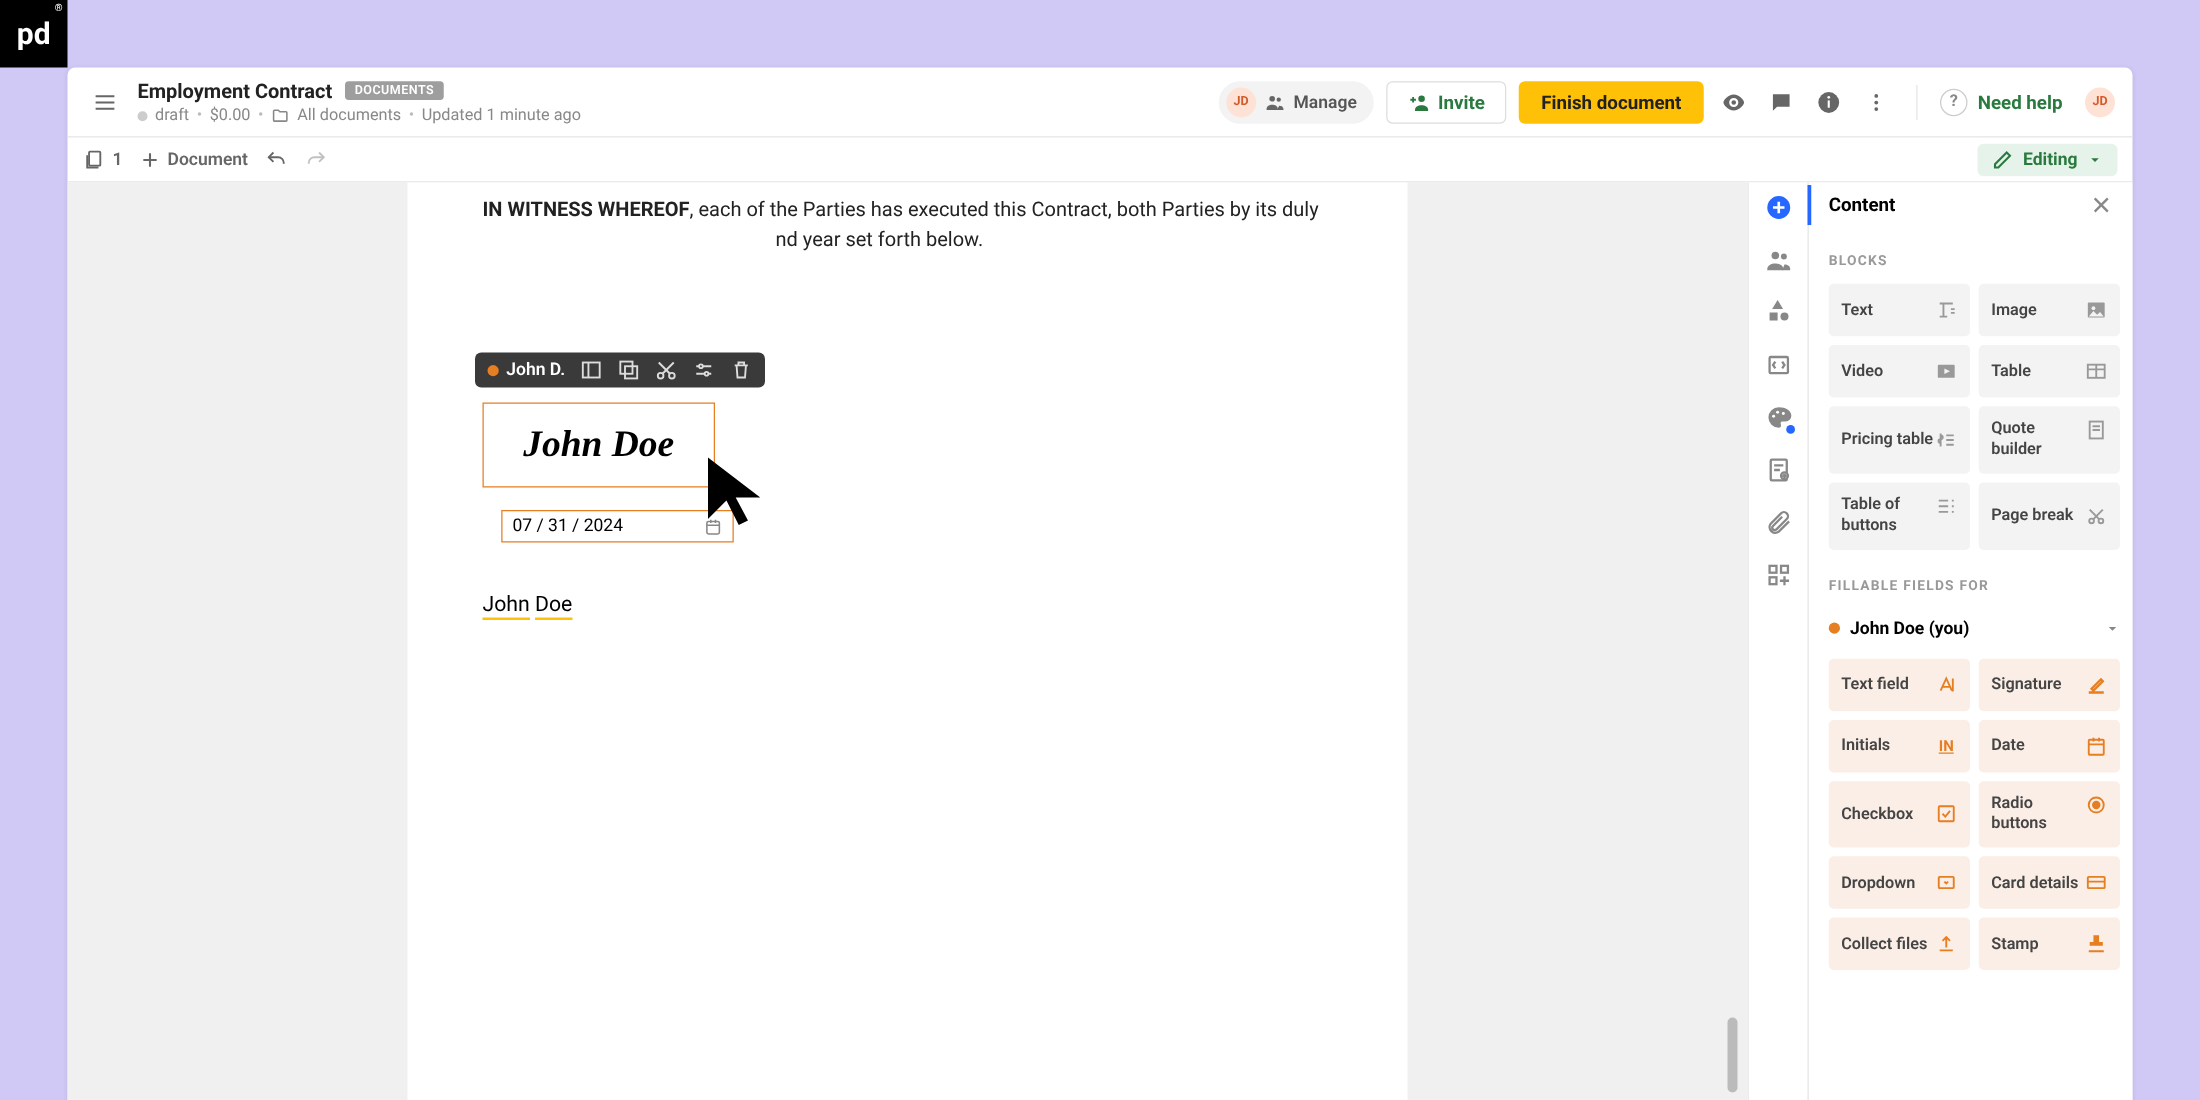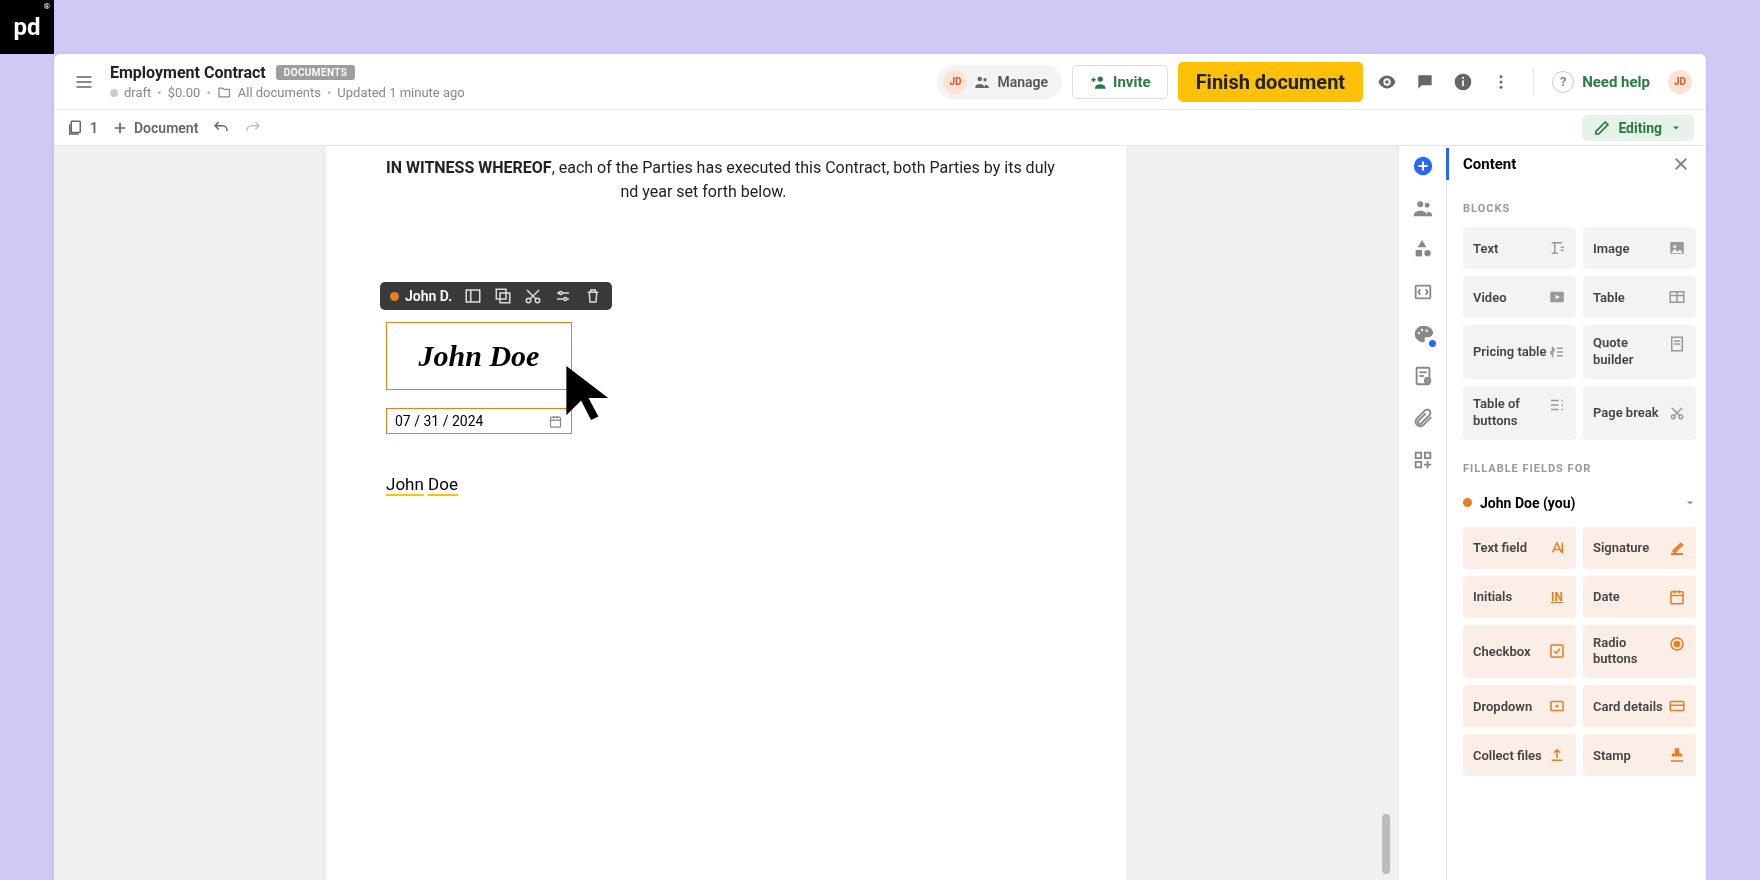--- a/index.html
+++ b/index.html
@@ -12,21 +12,21 @@
 .title-row { display: flex; align-items: center; gap: 10px; }
 .doc-title { font-size: 16px; font-weight: 700; color: #222; }
 .badge { background: #9e9e9e; color: #fff; font-size: 10px; font-weight: 600; padding: 2px 8px; border-radius: 3px; letter-spacing: 0.4px; }
 .meta-row { display: flex; align-items: center; gap: 6px; font-size: 13px; color: #888; }
 .meta-dot { color: #bbb; }
 .dot { width: 8px; height: 8px; border-radius: 50%; background: #ccc; }
 .topbar-right { margin-left: auto; display: flex; align-items: center; gap: 10px; }
 .avatar-sm { width: 24px; height: 24px; border-radius: 50%; background: #ffe2d6; color: #d35a2b; font-size: 10px; font-weight: 700; display: flex; align-items: center; justify-content: center; }
 .manage-btn { display: flex; align-items: center; gap: 6px; background: #f3f3f3; border-radius: 18px; padding: 5px 14px 5px 6px; cursor: pointer; color: #555; font-size: 14px; font-weight: 600; }
 .invite-btn { display: flex; align-items: center; gap: 6px; border: 1px solid #ddd; border-radius: 5px; padding: 7px 16px; cursor: pointer; color: #2a7a3f; font-size: 15px; font-weight: 700; }
-.finish-btn { background: #ffc107; border-radius: 5px; padding: 8px 18px; cursor: pointer; color: #222; font-size: 20px; font-weight: 700; }
+.finish-btn { background: #ffc107; border-radius: 5px; padding: 8px 18px; cursor: pointer; color: #222; font-size: 15px; font-weight: 700; }
 .icon-btn { width: 28px; height: 28px; display: flex; align-items: center; justify-content: center; color: #666; cursor: pointer; }
 .divider { width: 1px; height: 28px; background: #e5e5e5; margin: 0 8px; }
 .help-btn { display: flex; align-items: center; gap: 8px; color: #2a7a3f; font-size: 15px; font-weight: 700; cursor: pointer; }
 .help-q { width: 22px; height: 22px; border: 1.5px solid #ccc; border-radius: 50%; display: flex; align-items: center; justify-content: center; font-size: 13px; font-weight: 700; color: #888; }
 .toolbar { height: 36px; display: flex; align-items: center; padding: 0 12px; border-bottom: 1px solid #e5e5e5; gap: 14px; }
 .toolbar-left { display: flex; align-items: center; gap: 14px; color: #666; }
 .tb-item { display: flex; align-items: center; gap: 6px; font-size: 14px; font-weight: 600; cursor: pointer; }
 .toolbar-right { margin-left: auto; }
 .editing-btn { display: flex; align-items: center; gap: 8px; background: #e6f3ea; border-radius: 5px; padding: 5px 12px; color: #2a7a3f; font-size: 14px; font-weight: 700; cursor: pointer; }
 .main { display: flex; height: calc(100% - 92px); }
@@ -34,21 +34,21 @@
 .page { position: absolute; left: 50%; transform: translateX(-50%); top: -40px; width: 800px; background: #fff; height: 800px; padding: 50px 60px; }
 .sec-heading { font-size: 22px; font-weight: 800; margin-top: 44px; margin-bottom: 28px; }
 .paragraph { font-size: 16px; line-height: 1.5; color: #222; }
 .paragraph .bold { font-weight: 700; }
 .sig-toolbar { position: absolute; top: 126px; left: -6px; background: #3a3a3a; color: #fff; border-radius: 5px; padding: 5px 10px; display: flex; align-items: center; gap: 12px; z-index: 10; }
 .sig-name { display: flex; align-items: center; gap: 6px; font-size: 14px; font-weight: 600; }
 .orange-dot { width: 9px; height: 9px; border-radius: 50%; background: #e67e22; }
 .sig-tool-ic { width: 18px; height: 18px; color: #ddd; cursor: pointer; }
 .sig-field { position: absolute; top: 166px; left: 0; width: 186px; height: 68px; border: 1.5px solid #e67e22; display: flex; align-items: center; justify-content: center; }
 .signature-text { font-family: "Brush Script MT", cursive; font-style: italic; font-size: 30px; font-weight: 600; }
-.date-field { position: absolute; top: 252px; left: 0; width: 186px; height: 26px; border: 1.5px solid #e67e22; display: flex; align-items: center; padding: 0 8px; font-size: 14px; }
+.date-field { position: absolute; top: 252px; left: 15px; width: 186px; height: 26px; border: 1.5px solid #e67e22; display: flex; align-items: center; padding: 0 8px; font-size: 14px; }
 .date-field svg { margin-left: auto; color: #888; }
 .name-text { position: absolute; top: 318px; left: 0; font-size: 17px; }
 .name-text span { border-bottom: 2.5px solid #ffc107; }
 .cursor-overlay { position: absolute; top: 205px; left: 175px; z-index: 20; }
 .scrollbar { position: absolute; right: 8px; bottom: 6px; width: 8px; height: 60px; background: #bbb; border-radius: 4px; }
 .side-rail { width: 48px; background: #fff; border-left: 1px solid #e5e5e5; display: flex; flex-direction: column; align-items: center; padding-top: 8px; gap: 18px; }
 .rail-ic { width: 24px; height: 24px; display: flex; align-items: center; justify-content: center; color: #888; cursor: pointer; }
 .rail-ic.active { color: #2668ff; }
 .panel { width: 260px; background: #fff; border-left: 1px solid #e5e5e5; display: flex; flex-direction: column; }
 .panel-hdr { height: 36px; display: flex; align-items: center; padding: 0 16px; font-size: 15px; font-weight: 700; border-bottom: 1px solid transparent; }

